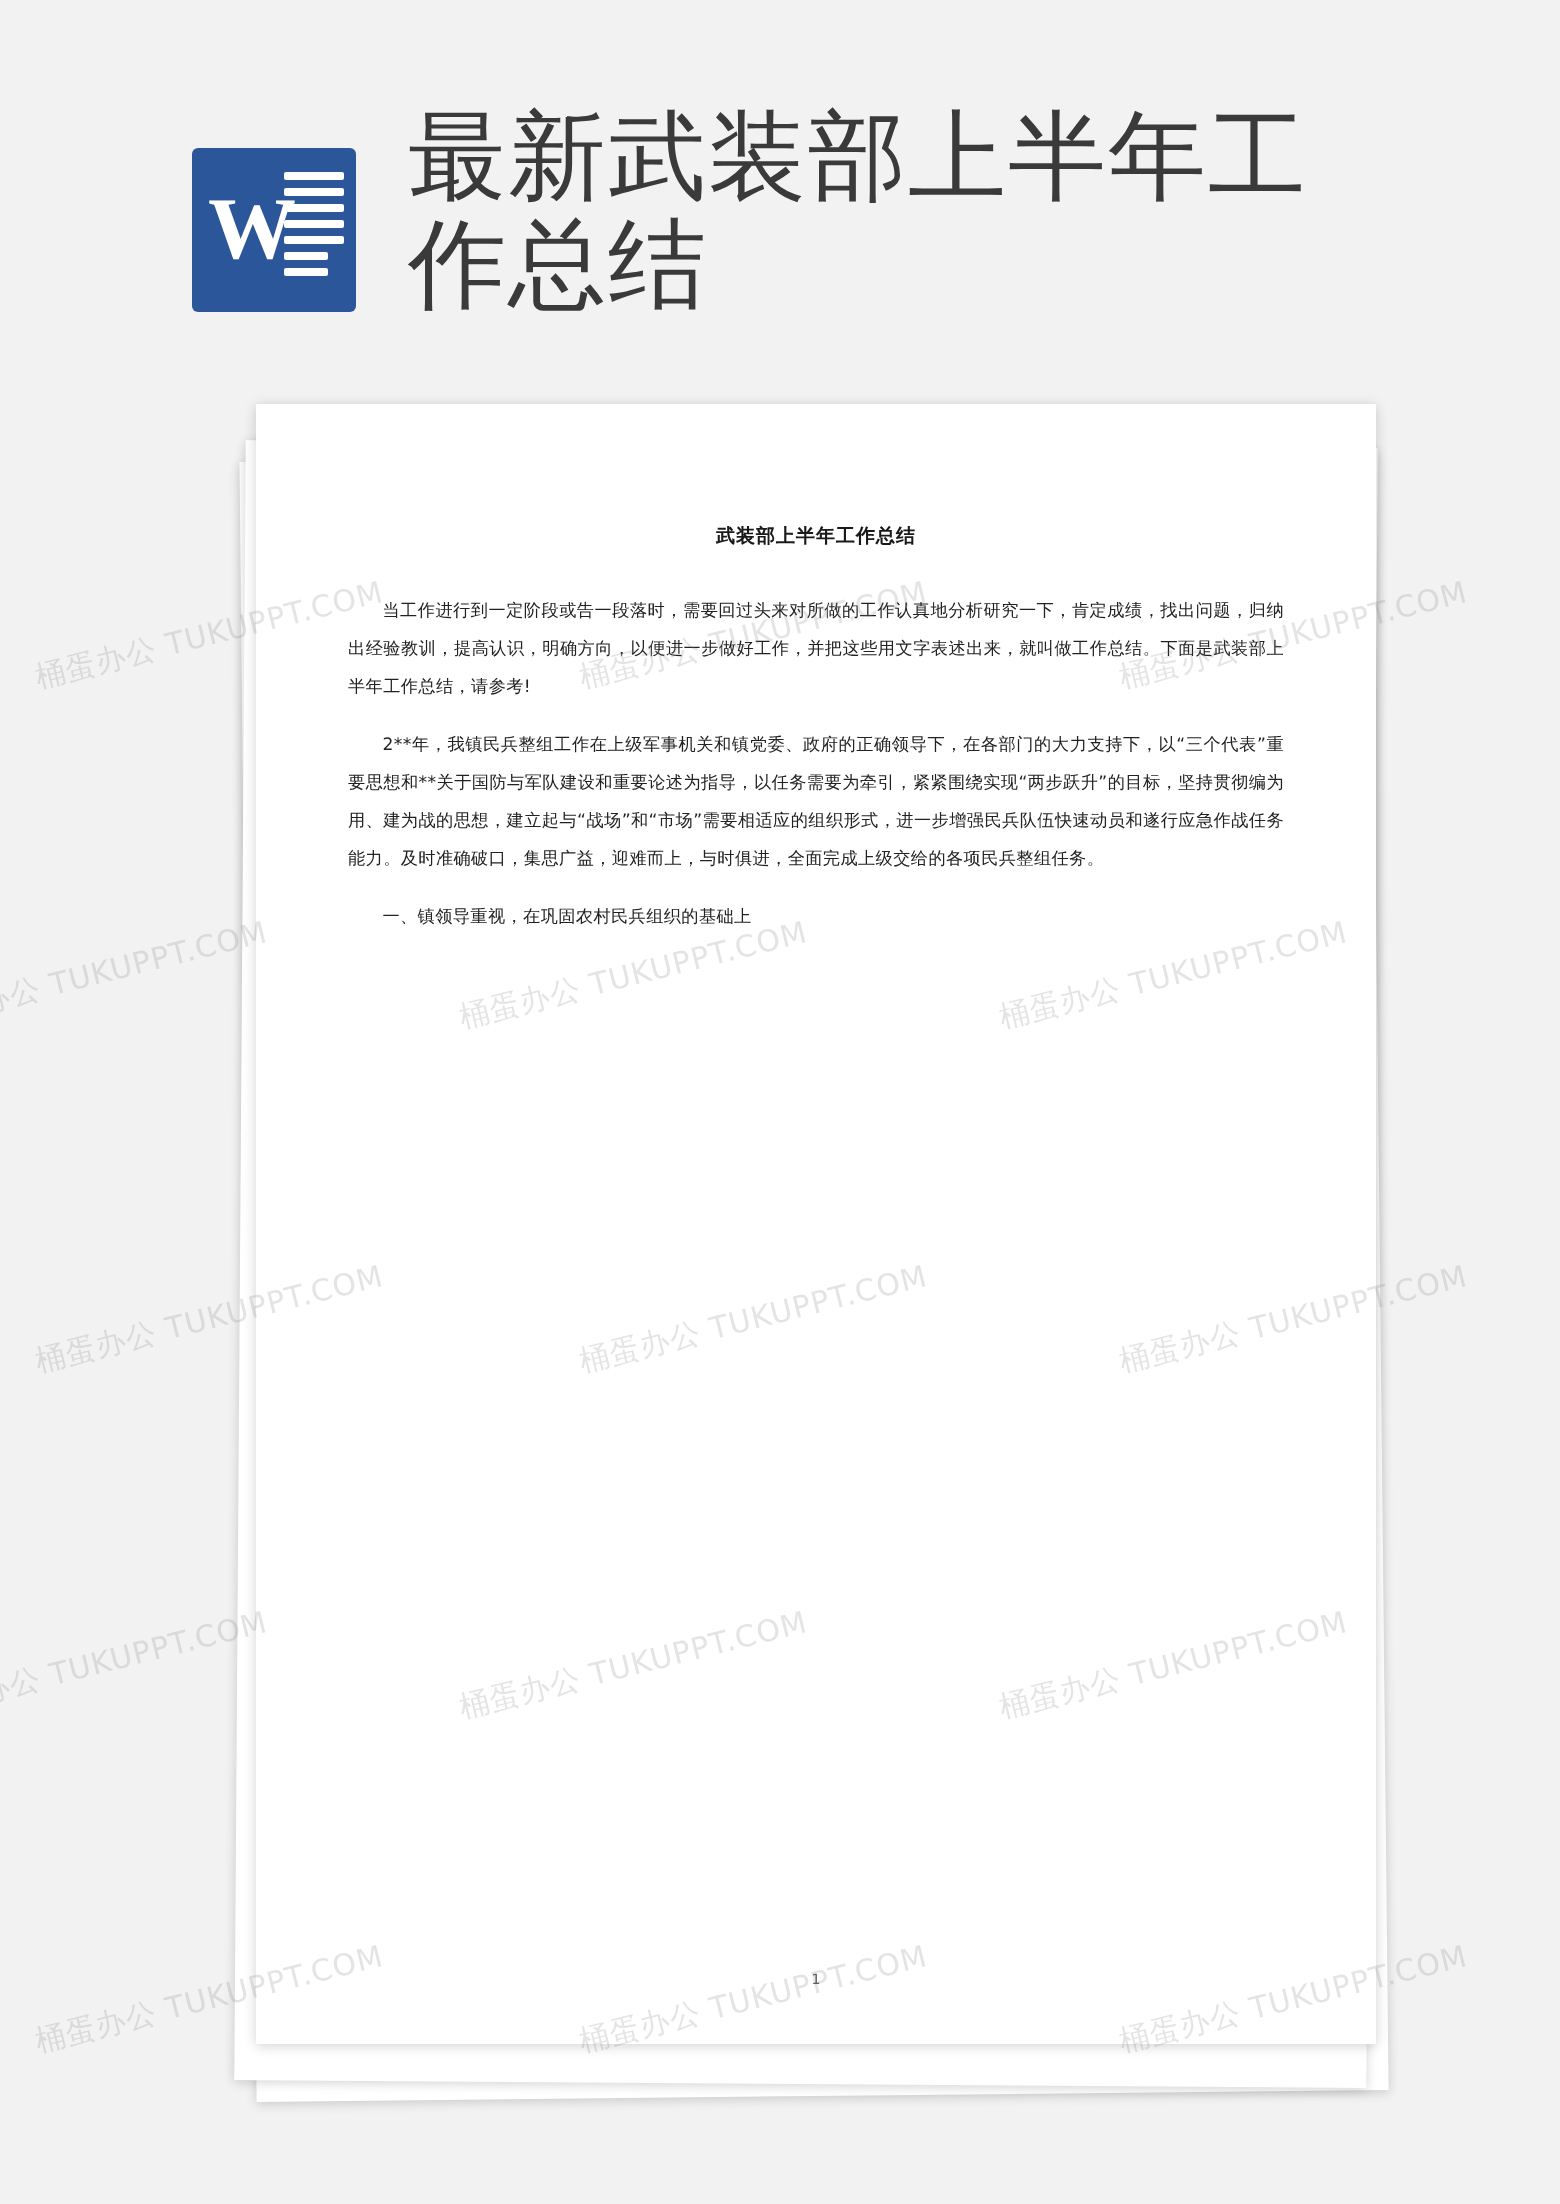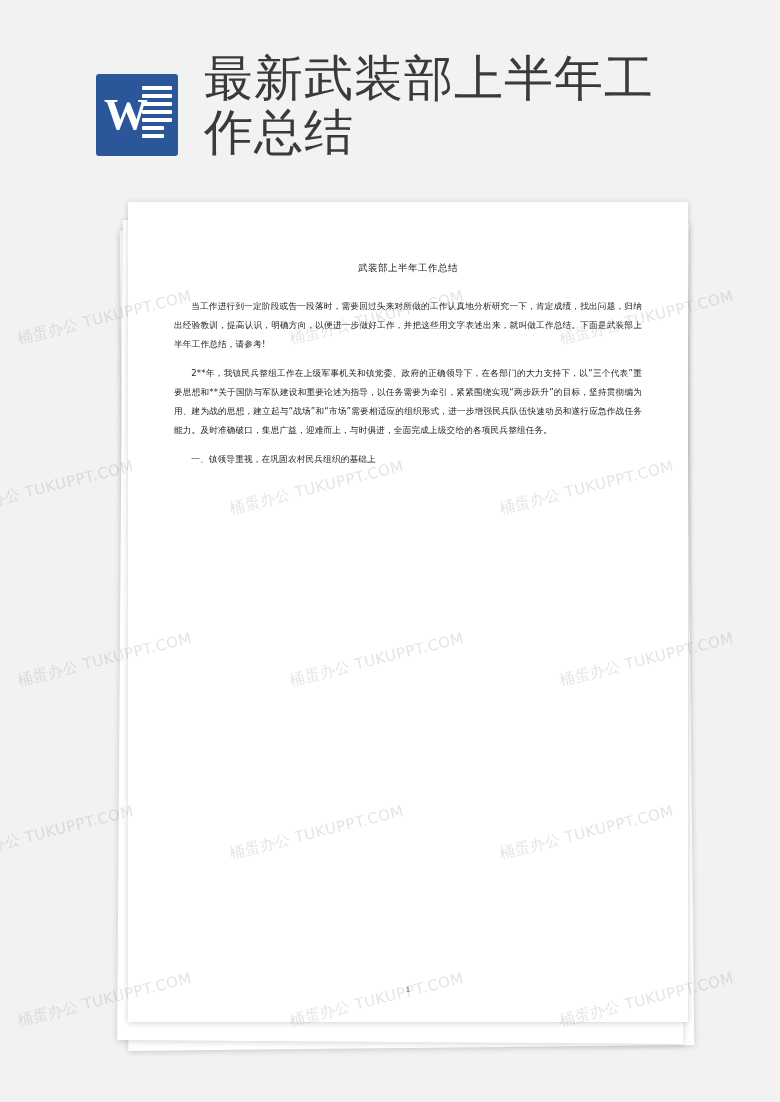--- a/index.html
+++ b/index.html
@@ -110,21 +110,21 @@
 
   .page-inner {
     position: absolute;
     left: 0; top: 0; right: 0; bottom: 0;
     padding: 60px 46px 20px 46px;
     box-sizing: border-box;
   }
   .page-title {
     text-align: center;
     font-size: 9.5px;
-    font-weight: normal;
+    font-weight: bold;
     color: #1a1a1a;
     font-family: "DejaVu Sans", sans-serif;
     margin: 0 0 22px 0;
     letter-spacing: 0.5px;
   }
   .para {
     font-size: 8.6px;
     line-height: 19px;
     color: #222222;
     font-family: "DejaVu Sans", sans-serif;

